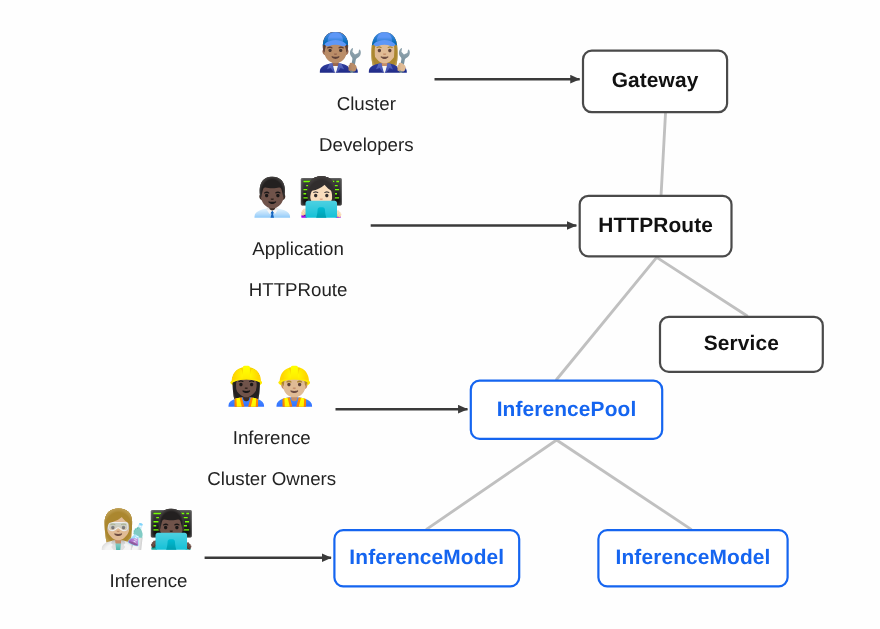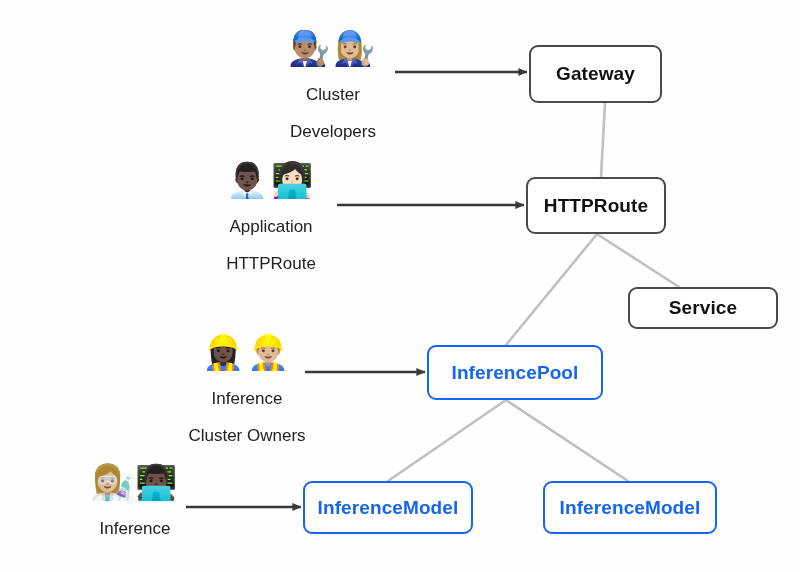--- a/index.html
+++ b/index.html
@@ -47,21 +47,21 @@
     font-size: 19px;
   }
   .node.blue {
     border: 2.2px solid #1565f0;
     color: #1565f0;
     font-size: 19px;
   }
 
   #node-gateway      { left: 529px; top: 45px;  width: 133px; height: 58px; }
   #node-httproute    { left: 526px; top: 177px; width: 140px; height: 57px; }
-  #node-service      { left: 628px; top: 287px; width: 150px; height: 42px; }
+  #node-service      { left: 599px; top: 287px; width: 150px; height: 52px; }
   #node-inferencepool{ left: 427px; top: 345px; width: 176px; height: 55px; }
   #node-model-left   { left: 303px; top: 481px; width: 170px; height: 53px; }
   #node-model-right  { left: 543px; top: 481px; width: 174px; height: 53px; }
 
   
   .persona {
     position: absolute;
     display: flex;
     flex-direction: column;
     align-items: center;

